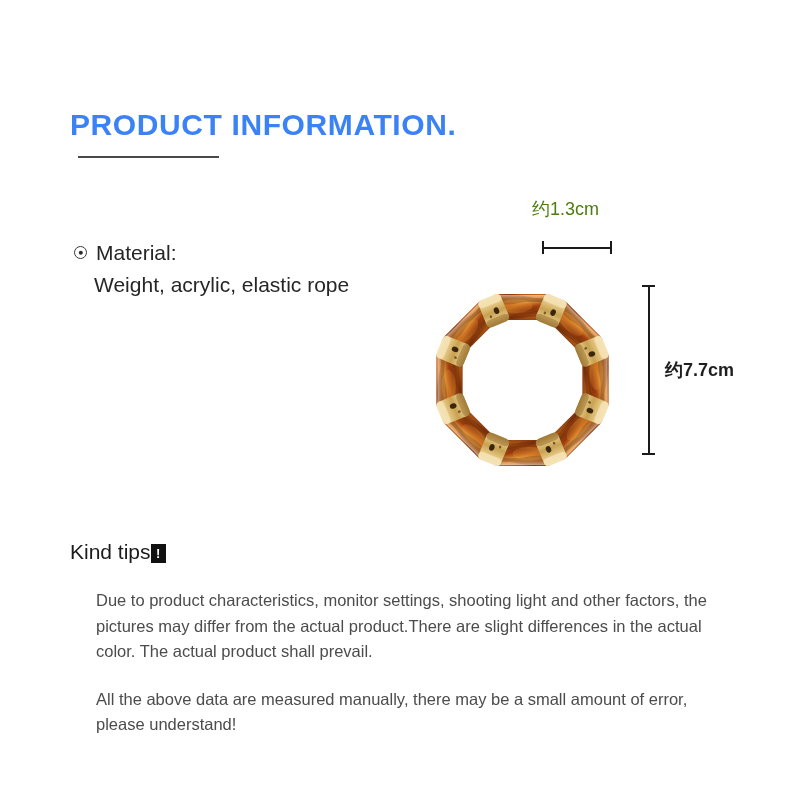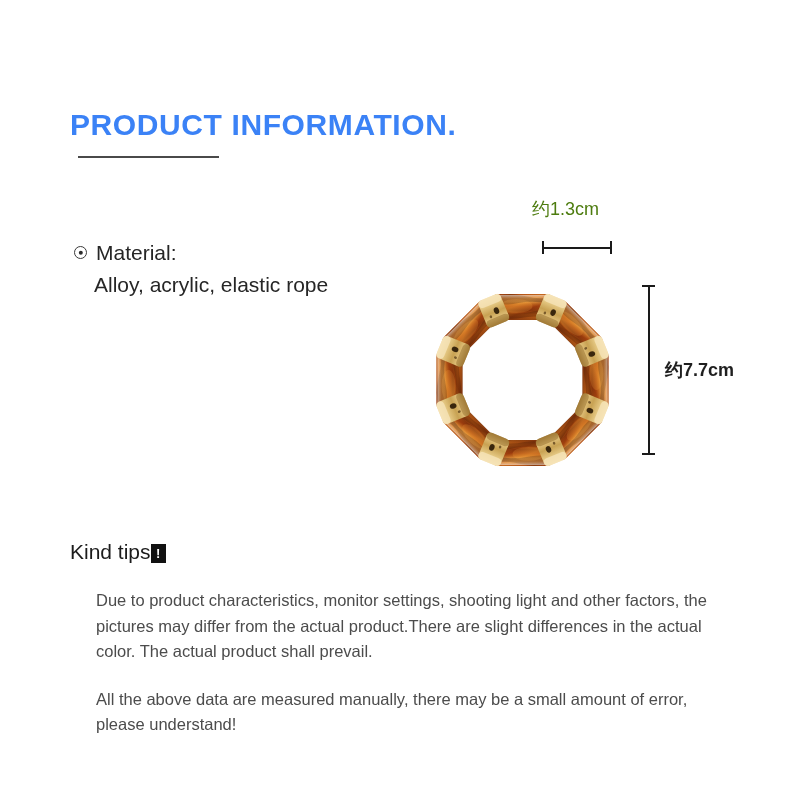--- a/index.html
+++ b/index.html
@@ -202,21 +202,21 @@
 <div class="page-title">PRODUCT INFORMATION.</div>
 <div class="title-rule"></div>
 
 <div class="spec-list">
 
   <div class="spec-item">
     <div class="spec-head">
       <span class="bullet-icon"></span>
       <span class="spec-label">Material:</span>
     </div>
-    <div class="spec-value">Alloy, acrylic, elastic rope</div>
+    <div class="spec-value">Weight, acrylic, elastic rope</div>
   </div>
 
   <div class="spec-item">
   </div>
 
 
 </div>
 
 <div class="product-figure">
 

